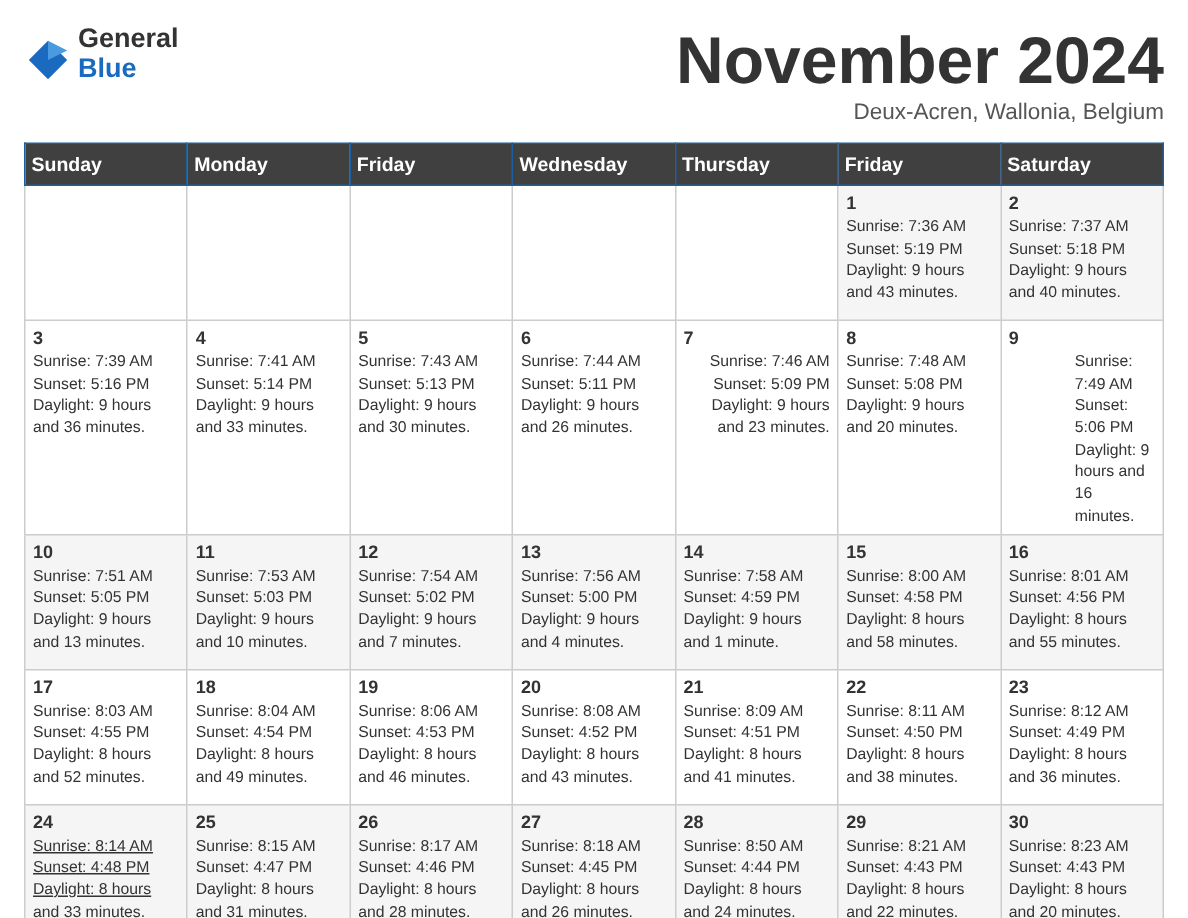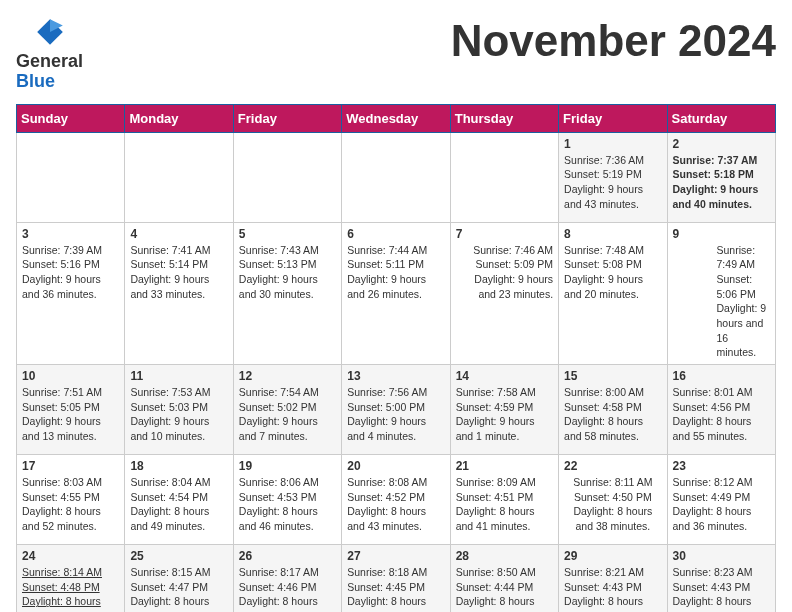--- a/index.html
+++ b/index.html
@@ -11,23 +11,22 @@
       padding: 16px;
     }
     .header-area {
       display: flex;
       justify-content: space-between;
       align-items: flex-start;
       margin-bottom: 12px;
     }
     .logo {
       display: flex;
-      align-items: center;
+      align-items: flex-end;
       gap: 4px;
-      flex-direction: column;
     }
     .logo-text {
       display: flex;
       flex-direction: column;
       line-height: 1.1;
     }
     .logo-general {
       font-size: 18px;
       font-weight: bold;
       color: #333;
@@ -52,21 +51,21 @@
     .location-subtitle {
       font-size: 15px;
       color: #555;
     }
     .calendar-table {
       width: 100%;
       border-collapse: collapse;
       table-layout: fixed;
     }
     .calendar-table th {
-      background: #be185d;
+      background: #404040;
       color: #fff;
       font-size: 13px;
       font-weight: bold;
       padding: 6px 4px;
       text-align: left;
       border: 1px solid #1a5fa0;
     }
     .calendar-table td {
       border: 1px solid #ccc;
       vertical-align: top;
@@ -106,20 +105,21 @@
       <polygon points="20,4 36,20 20,36 4,20" fill="#1a6bbf"></polygon>
       <polygon points="20,4 36,12 20,20" fill="#4a9ae0"></polygon>
     </svg>
     <div class="logo-text">
       <span class="logo-general">General</span>
       <span class="logo-blue">Blue</span>
     </div>
   </div>
   <div class="title-area">
     <div class="month-title">November 2024</div>
+    <div class="location-subtitle">Deux-Acren, Wallonia, Belgium</div>
   </div>
 </div>
 
 <table class="calendar-table">
   <thead>
     <tr>
     <th>Sunday</th>
         <th>Monday</th>
         <th>Friday</th>
         <th>Wednesday</th>
@@ -136,21 +136,21 @@
         <td class="empty-cell"></td>
         <td class="empty-cell"></td>
         <td>
           <span class="day-number">1</span>
           <div class="day-info" style="white-space: pre-line;">Sunrise: 7:36 AM
 Sunset: 5:19 PM
 Daylight: 9 hours and 43 minutes.</div>
         </td>
         <td>
           <span class="day-number">2</span>
-          <div class="day-info" style="white-space: pre-line; font-weight: bold;">Sunrise: 7:37 AM
+          <div class="day-info" style="white-space: pre-line;">Sunrise: 7:37 AM
 Sunset: 5:18 PM
 Daylight: 9 hours and 40 minutes.</div>
         </td>
       </tr>
       <tr>
         <td>
           <span class="day-number">3</span>
           <div class="day-info" style="white-space: pre-line;">Sunrise: 7:39 AM
 Sunset: 5:16 PM
 Daylight: 9 hours and 36 minutes.</div>
@@ -262,21 +262,21 @@
 Daylight: 8 hours and 43 minutes.</div>
         </td>
         <td>
           <span class="day-number">21</span>
           <div class="day-info" style="white-space: pre-line;">Sunrise: 8:09 AM
 Sunset: 4:51 PM
 Daylight: 8 hours and 41 minutes.</div>
         </td>
         <td>
           <span class="day-number">22</span>
-          <div class="day-info" style="white-space: pre-line; text-align: center;">Sunrise: 8:11 AM
+          <div class="day-info" style="white-space: pre-line;">Sunrise: 8:11 AM
 Sunset: 4:50 PM
 Daylight: 8 hours and 38 minutes.</div>
         </td>
         <td>
           <span class="day-number">23</span>
           <div class="day-info" style="white-space: pre-line;">Sunrise: 8:12 AM
 Sunset: 4:49 PM
 Daylight: 8 hours and 36 minutes.</div>
         </td>
       </tr>

